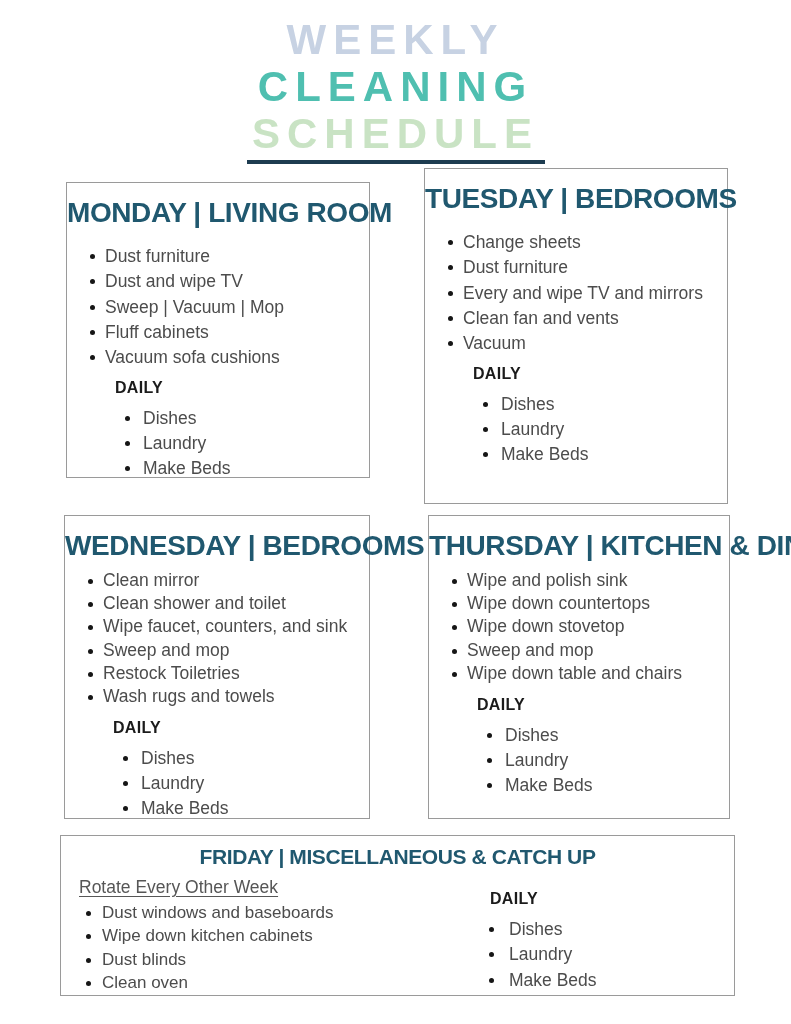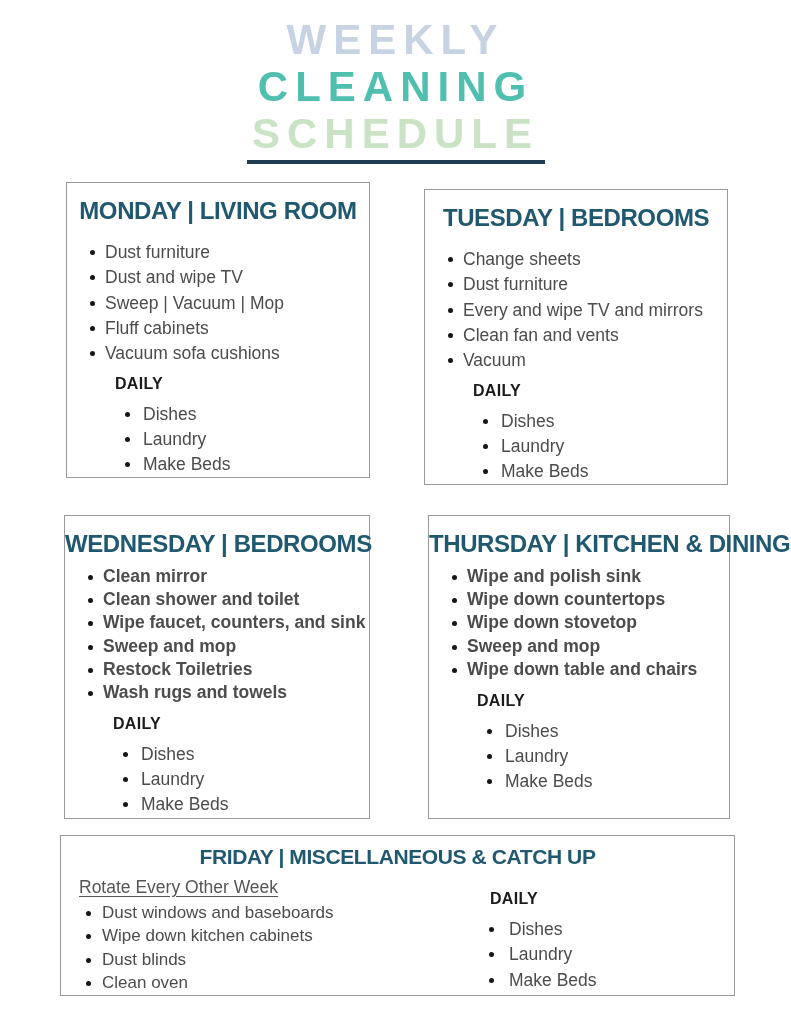--- a/index.html
+++ b/index.html
@@ -15,43 +15,43 @@
   .title-block { position: absolute; top: 16px; left: 0; width: 100%; text-align: center; }
   .title-line { font-size: 42px; line-height: 47px; font-weight: 700; letter-spacing: 7px; }
   .title-weekly   { color: #c7d2e3; }
   .title-cleaning { color: #4fbfb0; }
   .title-schedule { color: #c9e3c4; }
   .title-underline { width: 298px; height: 4px; background: #1d3c50; margin: 3px auto 0; }
 
   
   .card { position: absolute; border: 1.5px solid #9a9a9a; background: #fff; }
   #card-monday    { left: 66px;  top: 182px; width: 304px; height: 296px; }
-  #card-tuesday   { left: 424px; top: 189px; width: 304px; height: 296px; }
+  #card-tuesday   { left: 424px; top: 168px; width: 304px; height: 336px; }
   #card-wednesday { left: 64px;  top: 515px; width: 306px; height: 304px; }
   #card-thursday  { left: 428px; top: 515px; width: 302px; height: 304px; }
   #card-friday    { left: 60px;  top: 835px; width: 675px; height: 161px; }
 
   .card-title {
     margin-top: 14px; text-align: center; white-space: nowrap;
-    color: #20586f; font-size: 24px; font-weight: 700; letter-spacing: -0.4px;
+    color: #20586f; font-size: 28px; font-weight: 700; letter-spacing: -0.4px;
   }
 
   ul { list-style: none; margin: 0; padding: 0; }
   li { position: relative; color: #4c4c4c; font-size: 17.5px; }
   li::before {
     content: ""; position: absolute; width: 5px; height: 5px;
     border-radius: 50%; background: #161616; top: 10px;
   }
 
   .task-list li { padding-left: 38px; }
   .task-list li::before { left: 23px; }
   .row1 .task-list { margin-top: 15px; }
   .row1 .task-list li { line-height: 25.3px; }
   .row2 .task-list { margin-top: 7px; }
-  .row2 .task-list li { line-height: 23.2px; font-weight: bold; }
+  .row2 .task-list li { line-height: 23.2px; }
 
   .daily-heading {
     color: #1b1b1b; font-size: 16px; font-weight: 700; letter-spacing: 0.3px;
     line-height: 24px; margin: 6px 0 0 48px;
   }
   .row2 .daily-heading { margin-top: 8px; }
   .daily-list { margin-top: 6px; }
   .daily-list li { padding-left: 76px; line-height: 25px; }
   .daily-list li::before { left: 58px; }
 

